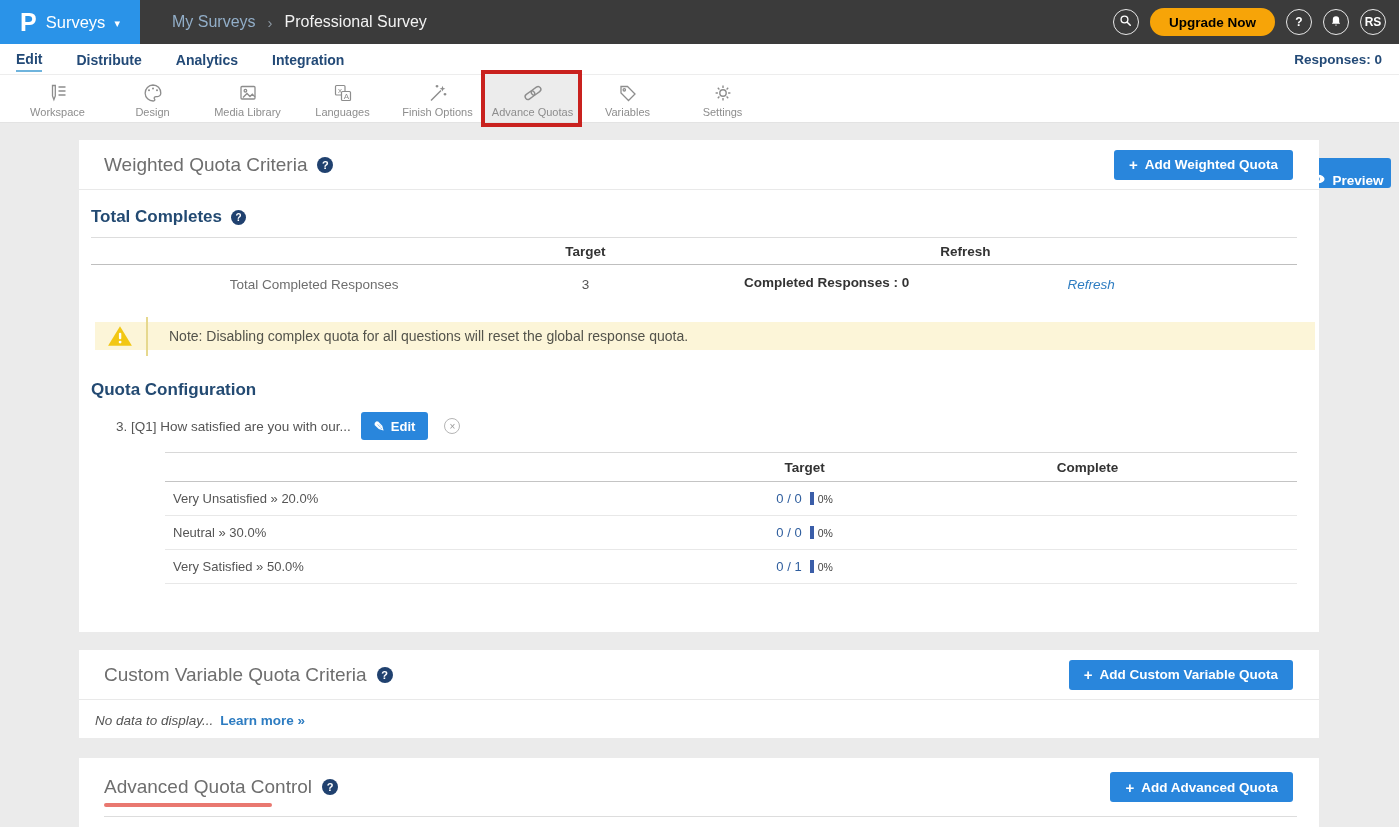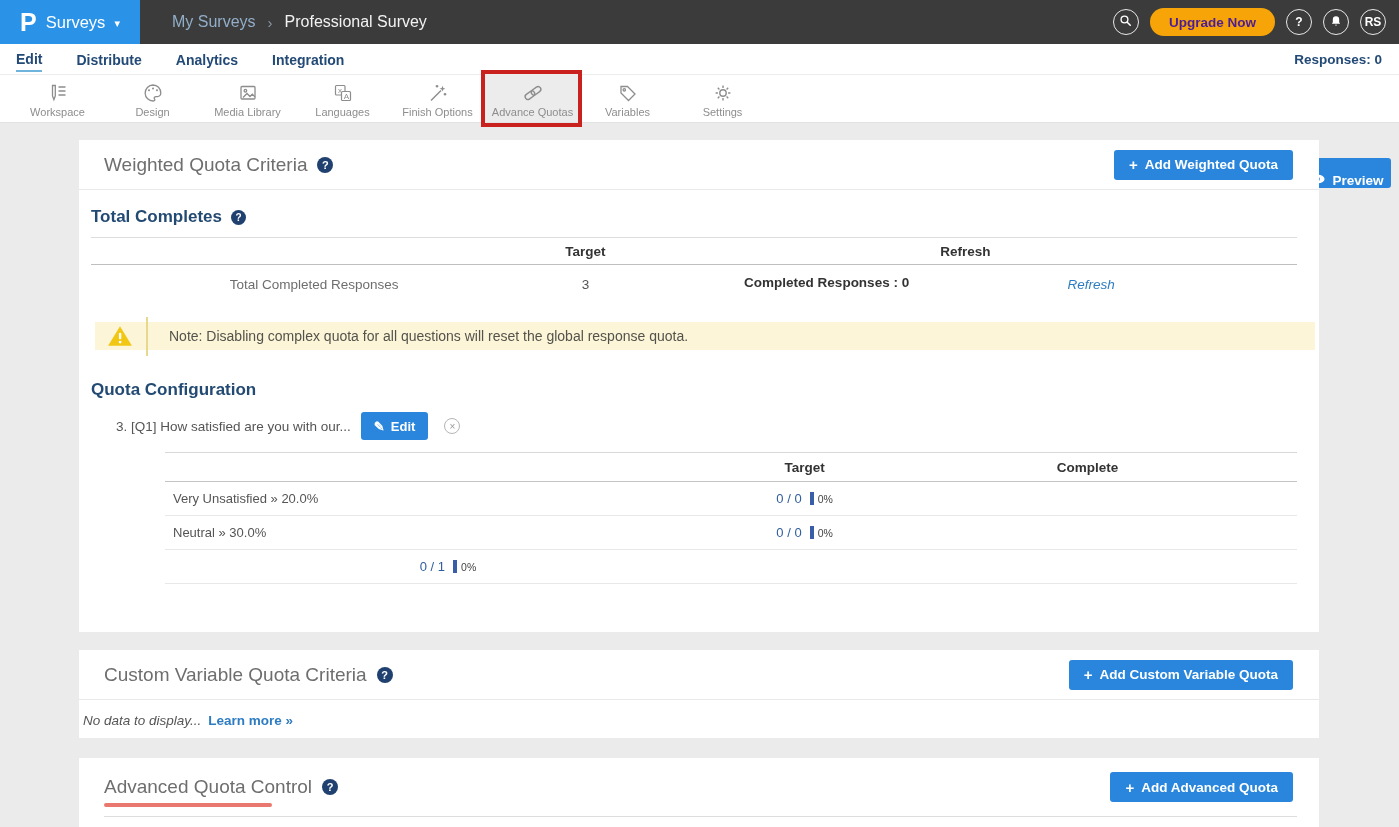--- a/index.html
+++ b/index.html
@@ -16,21 +16,21 @@
   .logo-box { width:140px; height:44px; background:#2a93e8; display:flex; align-items:center; justify-content:center; gap:9px; color:#fff; cursor:pointer; }
   .logo-glyph { font-size:25px; font-weight:bold; line-height:1; transform:scaleY(1.05); }
   .logo-label { font-size:16.5px; }
   .caret { font-size:11px; margin-top:2px; }
   .breadcrumb { margin-left:32px; display:flex; align-items:center; gap:12px; font-size:16px; }
   .bc-parent { color:#92aec8; cursor:pointer; }
   .bc-sep { color:#8d98a3; font-size:15px; }
   .bc-current { color:#f2f2f2; }
   .topbar-right { margin-left:auto; display:flex; align-items:center; gap:11px; padding-right:13px; }
   .circle-btn { width:26px; height:26px; border:1.5px solid #e8e8e8; border-radius:50%; display:flex; align-items:center; justify-content:center; color:#fff; font-size:12px; font-weight:bold; cursor:pointer; background:transparent; }
-  .upgrade-btn { height:28px; border-radius:15px; background:#f7a408; color:#4c1d95; font-weight:bold; font-size:13.5px; padding:0 19px; display:flex; align-items:center; border:none; cursor:pointer; }
+  .upgrade-btn { height:28px; border-radius:15px; background:#f7a408; color:#000000; font-weight:bold; font-size:13.5px; padding:0 19px; display:flex; align-items:center; border:none; cursor:pointer; }
   
   .tabbar { position:absolute; top:44px; left:0; width:1399px; height:31px; background:#fff; display:flex; align-items:center; padding-left:16px; gap:34px; border-bottom:1px solid #ededed; }
   .tab { font-size:14px; font-weight:700; color:#234a77; cursor:pointer; padding:4px 0 3px; }
   .tab.active { border-bottom:2px solid #6fb4dd; }
   .responses { position:absolute; right:17px; font-size:13.5px; font-weight:700; color:#234a77; }
   
   .toolbar { position:absolute; top:75px; left:0; width:1399px; height:48px; background:#fff; border-bottom:1px solid #e3e3e3; display:flex; align-items:stretch; padding-left:10px; }
   .tool-item { width:95px; display:flex; flex-direction:column; align-items:center; justify-content:center; padding-top:2px; cursor:pointer; }
   .tool-item.selected { background:#ececec; }
   .tool-label { font-size:11px; color:#8d8d8d; margin-top:2px; white-space:nowrap; }
@@ -81,21 +81,21 @@
   .t2-head { display:grid; grid-template-columns:50% 13% 37%; height:30px; align-items:center; border-top:1px solid #d8d8d8; border-bottom:1px solid #c4c4c4; font-size:13.5px; font-weight:bold; color:#333; }
   .t2-head .th-target { grid-column:2; text-align:center; }
   .t2-head .th-complete { grid-column:3; text-align:center; }
   .t2-row { display:grid; grid-template-columns:50% 13% 37%; height:34px; align-items:center; border-bottom:1px solid #e8e8e8; }
   .t2-label { font-size:13px; color:#555; padding-left:8px; }
   .t2-target { display:flex; align-items:center; justify-content:center; gap:8px; }
   .t2-ratio { font-size:13px; color:#2f5e9e; }
   .mini-bar { width:4px; height:13px; background:#3a5da8; display:inline-block; }
   .t2-pct { font-size:10.5px; color:#444; margin-left:-4px; }
   
-  .empty-row { padding:13px 0 0 4px; display:flex; align-items:flex-end; gap:7px; }
+  .empty-row { padding:13px 0 0 16px; display:flex; align-items:flex-end; gap:7px; }
   .empty-text { font-size:13.5px; color:#555; font-style:italic; }
   .learn-more { font-size:13.5px; color:#2d7cc1; font-weight:bold; cursor:pointer; }
   
   .card3 .card-header { height:58px; border-bottom:none; }
   .red-underline { position:absolute; left:0; top:27px; width:168px; height:4px; background:#e97870; border-radius:2px; }
   .card3-divider { margin:0 22px 0 25px; border-top:1px solid #ddd; }
 </style>
 </head>
 <body>
 
@@ -307,20 +307,21 @@
       <div class="t2-row">
         <div class="t2-label">Neutral » 30.0%</div>
         <div class="t2-target">
           <span class="t2-ratio">0 / 0</span>
           <span class="mini-bar"></span>
           <span class="t2-pct">0%</span>
         </div>
         <div></div>
       </div>
       <div class="t2-row">
+        <div class="t2-label">Very Satisfied » 50.0%</div>
         <div class="t2-target">
           <span class="t2-ratio">0 / 1</span>
           <span class="mini-bar"></span>
           <span class="t2-pct">0%</span>
         </div>
         <div></div>
       </div>
     </div>
   </div>
 </div>

